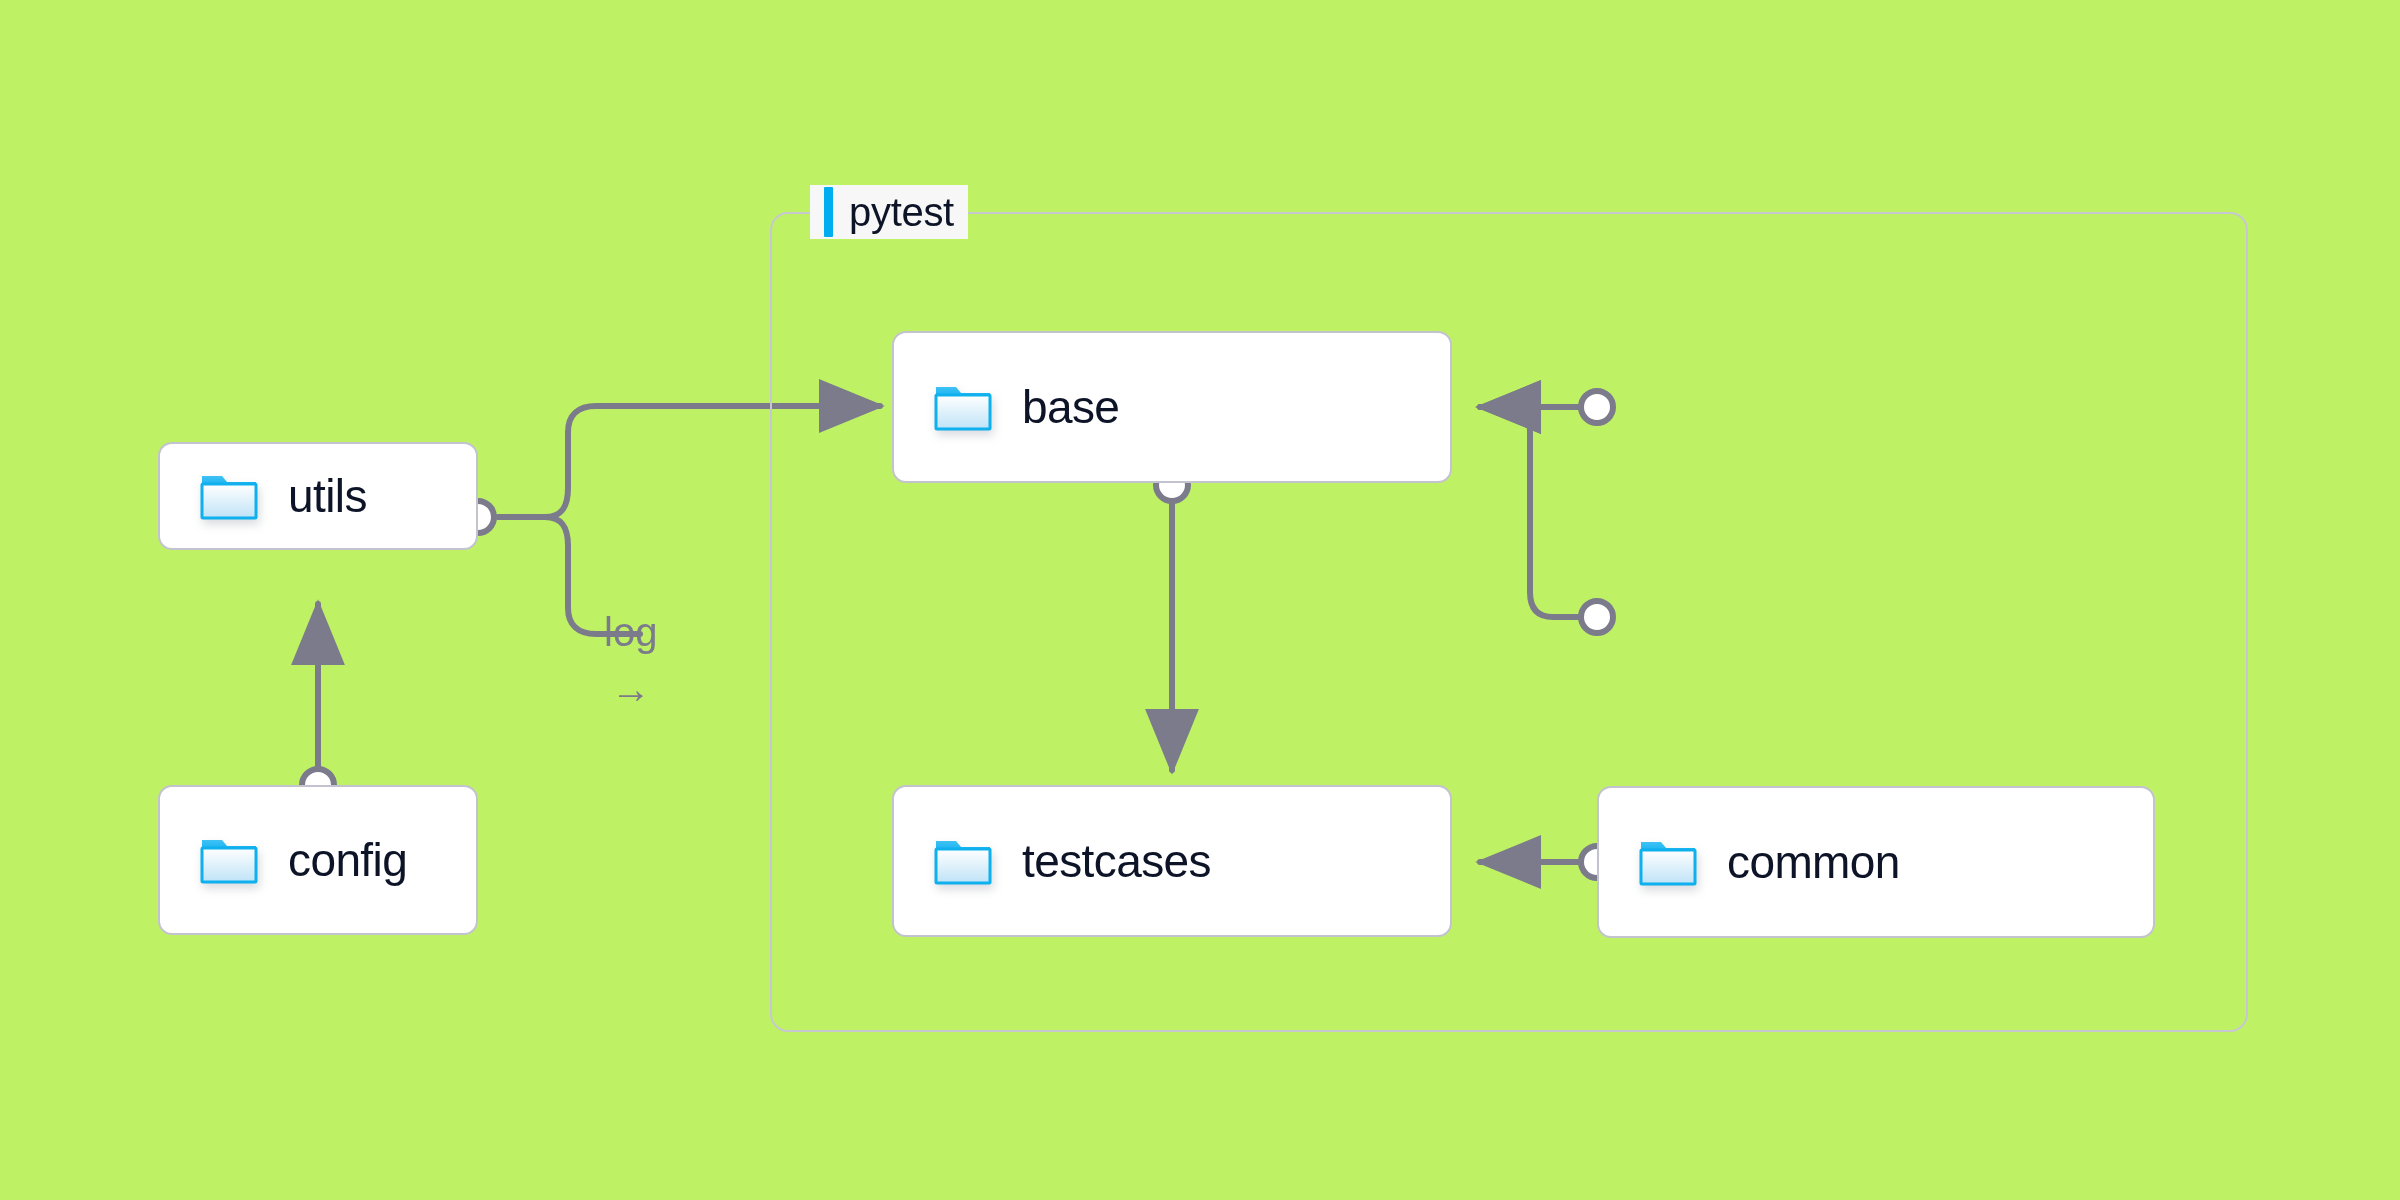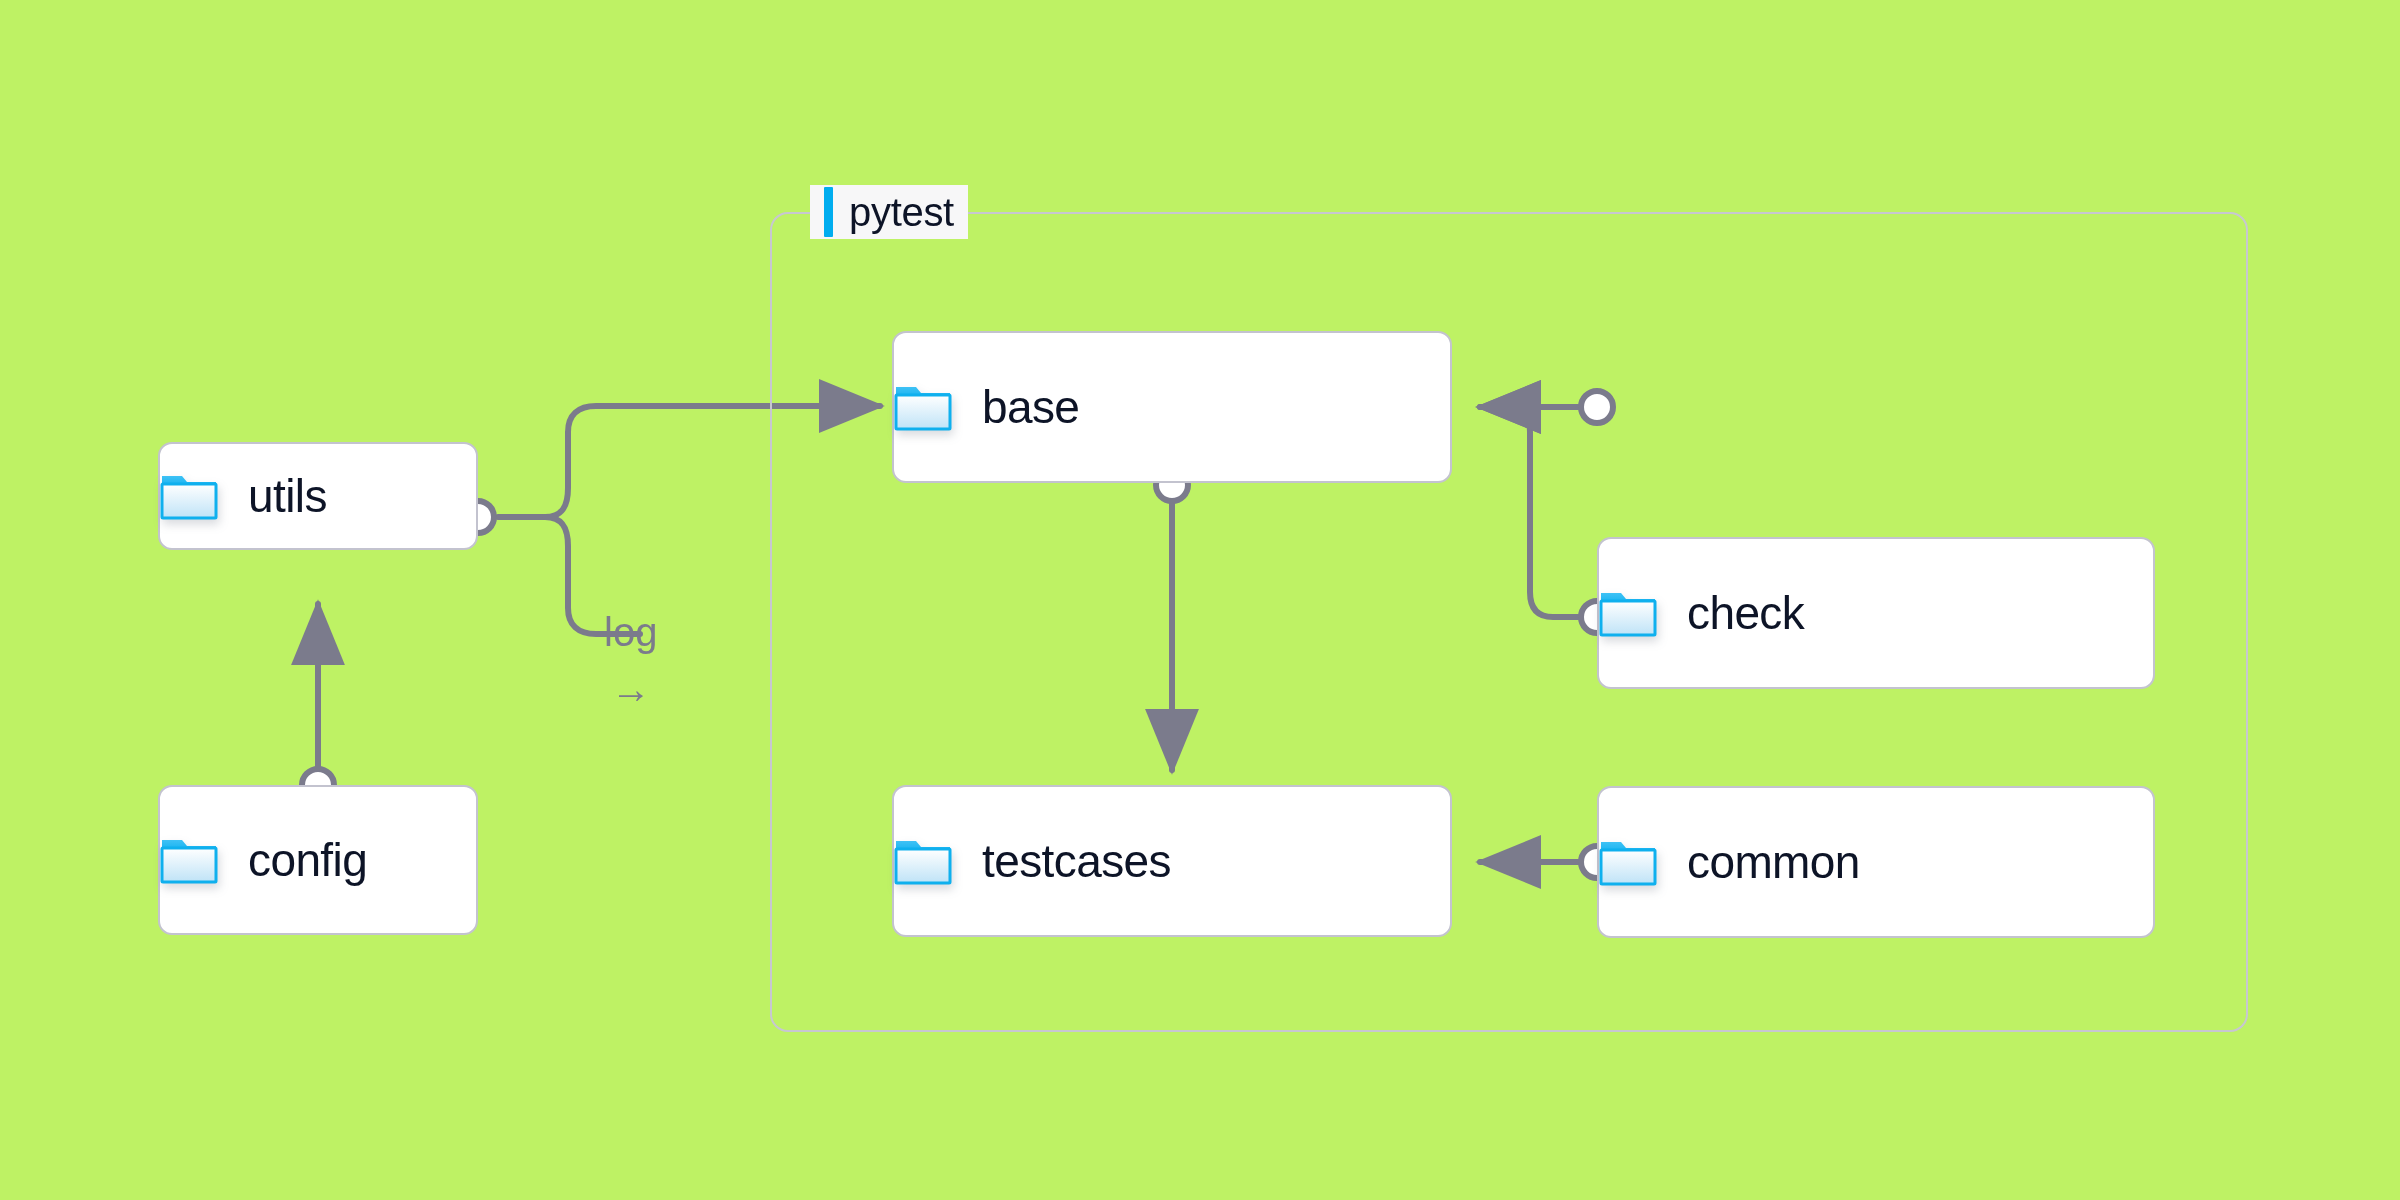--- a/index.html
+++ b/index.html
@@ -57,20 +57,21 @@
 
   
   .node {
     position: absolute;
     box-sizing: border-box;
     background: #ffffff;
     border: 2px solid #c3c3cf;
     border-radius: 14px;
     display: flex;
     align-items: center;
+    padding-left: 40px;
     gap: 30px;
   }
   .node-label {
     font-size: 46px;
     color: #0d1427;
     letter-spacing: -0.6px;
     white-space: nowrap;
   }
 
   
@@ -179,27 +180,20 @@
 
   <div class="node" style="left:892px; top:785px; width:560px; height:152px;">
     <svg class="folder-icon" viewBox="0 0 58 48">
       <path d="M2,8 L2,4 L22,4 L27,10 L56,10 L56,14 L2,14 Z" fill="url(#folderTab)"></path>
       <rect x="2" y="12" width="54" height="34" rx="1" fill="url(#folderFill)" stroke="#0fb0ee" stroke-width="3"></rect>
     </svg>
     <span class="node-label">testcases</span>
   </div>
 
 
-  <div class="node" style="left:1597px; top:537px; width:558px; height:152px;">
-    <svg class="folder-icon" viewBox="0 0 58 48">
-      <path d="M2,8 L2,4 L22,4 L27,10 L56,10 L56,14 L2,14 Z" fill="url(#folderTab)"></path>
-      <rect x="2" y="12" width="54" height="34" rx="1" fill="url(#folderFill)" stroke="#0fb0ee" stroke-width="3"></rect>
-    </svg>
-    <span class="node-label">check</span>
-  </div>
 
   <div class="node" style="left:1597px; top:786px; width:558px; height:152px;">
     <svg class="folder-icon" viewBox="0 0 58 48">
       <path d="M2,8 L2,4 L22,4 L27,10 L56,10 L56,14 L2,14 Z" fill="url(#folderTab)"></path>
       <rect x="2" y="12" width="54" height="34" rx="1" fill="url(#folderFill)" stroke="#0fb0ee" stroke-width="3"></rect>
     </svg>
     <span class="node-label">common</span>
   </div>
 
   <div class="edge-label" style="left:604px; top:610px;">

